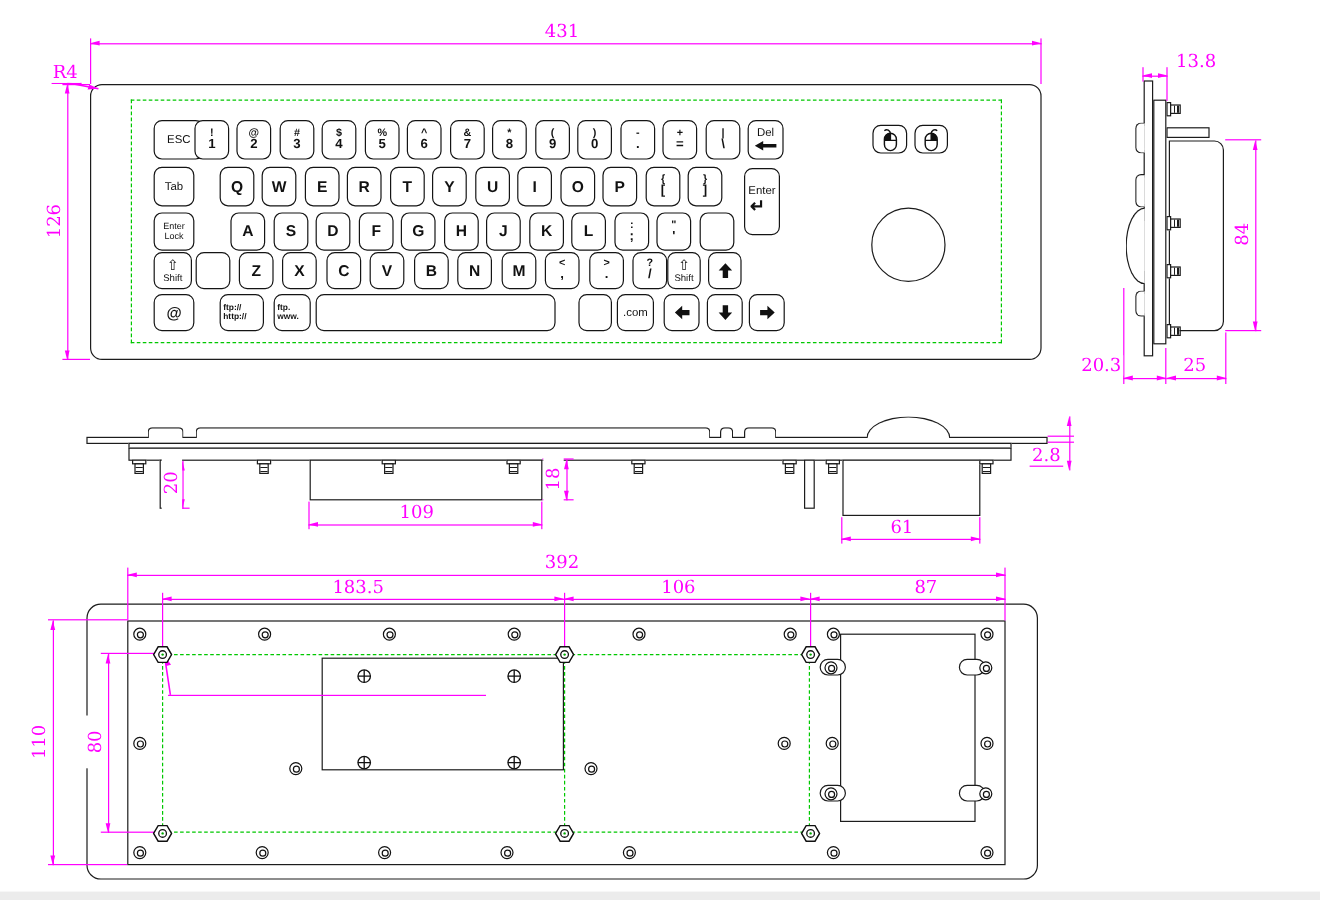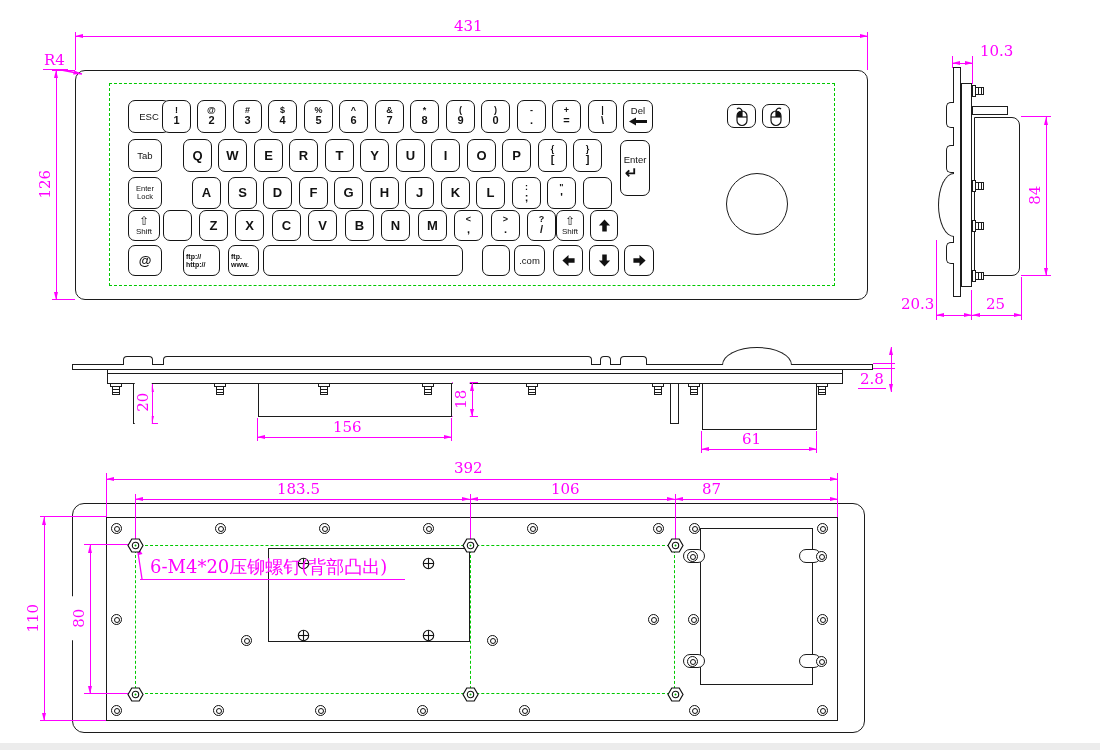--- a/index.html
+++ b/index.html
@@ -72,21 +72,20 @@
   <div class="box" style="left:972px;top:106px;width:36px;height:9px"></div>
   <div class="box" style="left:974px;top:117px;width:46px;height:159px;border-radius:0 8px 8px 0"></div>
 
   <div class="box" id="back-panel" style="left:72px;top:503px;width:793px;height:230px;border-radius:12px"></div>
   <div class="box" style="left:106px;top:517px;width:732px;height:204px"></div>
   <div class="box" style="left:268px;top:548px;width:202px;height:94px"></div>
   <div class="box" style="left:700px;top:528px;width:113px;height:157px"></div>
   <div class="gd" style="left:135px;top:545px;width:540px;height:149px"></div>
   <div class="gdv" style="left:470px;top:545px;height:149px"></div>
 
-  <span class="note" style="left:150px;top:558px">6-M4*20压铆螺钉(背部凸出)</span>
   <div class="xl" style="left:140px;top:579px;width:265px;height:1.4px"></div>
   <svg class="icon-wrap" style="left:128px;top:540px" width="30" height="42" viewBox="0 0 30 42">
     <line x1="9" y1="6" x2="14" y2="39" stroke="#ff00ff" stroke-width="1.3"></line>
     <polygon points="9,6 14.5,14 10.5,15" fill="#ff00ff"></polygon>
   </svg>
 
   <span class="dtext" style="left:42px;top:52px">R4</span>
   <div class="xl" style="left:43px;top:69px;width:25px;height:1.3px"></div>
   <svg class="icon-wrap" style="left:52px;top:62px" width="36" height="18" viewBox="0 0 36 18">
     <line x1="4" y1="7" x2="30" y2="12" stroke="#ff00ff" stroke-width="1.3"></line>
@@ -484,21 +483,21 @@
     <span class="dtext" style="left: 452px; top: 18px;">431</span>
     <div class="dl" style="left: 56px; top: 70px; width: 1.3px; height: 230px;">
       <i class="ah" style="border-width: 0px 2.5px 8px; border-bottom-color: rgb(255, 0, 255); left: -2.3px; top: 0px;"></i>
       <i class="ah" style="border-width: 8px 2.5px 0px; border-top-color: rgb(255, 0, 255); left: -2.3px; bottom: 0px;"></i>
     </div>
     <span class="dtext rot" style="left: 23px; top: 176px; width: 40px;">126</span>
     <div class="dl" style="left: 952px; top: 63px; width: 21px; height: 1.3px;">
       <i class="ah" style="border-width: 2.5px 8px 2.5px 0px; top: -2.3px; left: 0px; border-right-color: rgb(255, 0, 255);"></i>
       <i class="ah" style="border-width: 2.5px 0px 2.5px 8px; top: -2.3px; right: 0px; border-left-color: rgb(255, 0, 255);"></i>
     </div>
-    <span class="dtext" style="left: 978px; top: 43px;">10.3</span>
+    <span class="dtext" style="left: 978px; top: 43px;">13.8</span>
     <div class="dl" style="left: 1046px; top: 117px; width: 1.3px; height: 159px;">
       <i class="ah" style="border-width: 0px 2.5px 8px; border-bottom-color: rgb(255, 0, 255); left: -2.3px; top: 0px;"></i>
       <i class="ah" style="border-width: 8px 2.5px 0px; border-top-color: rgb(255, 0, 255); left: -2.3px; bottom: 0px;"></i>
     </div>
     <span class="dtext rot" style="left: 1013px; top: 187px; width: 40px;">84</span>
     <div class="dl" style="left: 936px; top: 315px; width: 36px; height: 1.3px;">
       <i class="ah" style="border-width: 2.5px 8px 2.5px 0px; top: -2.3px; left: 0px; border-right-color: rgb(255, 0, 255);"></i>
       <i class="ah" style="border-width: 2.5px 0px 2.5px 8px; top: -2.3px; right: 0px; border-left-color: rgb(255, 0, 255);"></i>
     </div>
     <span class="dtext" style="left: 899px; top: 296px;">20.3</span>
@@ -509,21 +508,21 @@
     <span class="dtext" style="left: 984px; top: 296px;">25</span>
     <div class="dl" style="left: 152px; top: 384px; width: 1.3px; height: 40px;">
       <i class="ah" style="border-width: 0px 2.5px 8px; border-bottom-color: rgb(255, 0, 255); left: -2.3px; top: 0px;"></i>
       <i class="ah" style="border-width: 8px 2.5px 0px; border-top-color: rgb(255, 0, 255); left: -2.3px; bottom: 0px;"></i>
     </div>
     <span class="dtext rot" style="left: 121px; top: 394px; width: 40px;">20</span>
     <div class="dl" style="left: 257px; top: 437px; width: 195px; height: 1.3px;">
       <i class="ah" style="border-width: 2.5px 8px 2.5px 0px; top: -2.3px; left: 0px; border-right-color: rgb(255, 0, 255);"></i>
       <i class="ah" style="border-width: 2.5px 0px 2.5px 8px; top: -2.3px; right: 0px; border-left-color: rgb(255, 0, 255);"></i>
     </div>
-    <span class="dtext" style="left: 331px; top: 419px;">156</span>
+    <span class="dtext" style="left: 331px; top: 419px;">109</span>
     <div class="dl" style="left: 472px; top: 383px; width: 1.3px; height: 34px;">
       <i class="ah" style="border-width: 0px 2.5px 8px; border-bottom-color: rgb(255, 0, 255); left: -2.3px; top: 0px;"></i>
       <i class="ah" style="border-width: 8px 2.5px 0px; border-top-color: rgb(255, 0, 255); left: -2.3px; bottom: 0px;"></i>
     </div>
     <span class="dtext rot" style="left: 439px; top: 391px; width: 40px;">18</span>
     <div class="dl" style="left: 701px; top: 449px; width: 116px; height: 1.3px;">
       <i class="ah" style="border-width: 2.5px 8px 2.5px 0px; top: -2.3px; left: 0px; border-right-color: rgb(255, 0, 255);"></i>
       <i class="ah" style="border-width: 2.5px 0px 2.5px 8px; top: -2.3px; right: 0px; border-left-color: rgb(255, 0, 255);"></i>
     </div>
     <span class="dtext" style="left: 740px; top: 431px;">61</span>
@@ -544,21 +543,21 @@
     <span class="dtext" style="left: 275px; top: 481px;">183.5</span>
     <div class="dl" style="left: 470px; top: 499px; width: 205px; height: 1.3px;">
       <i class="ah" style="border-width: 2.5px 8px 2.5px 0px; top: -2.3px; left: 0px; border-right-color: rgb(255, 0, 255);"></i>
       <i class="ah" style="border-width: 2.5px 0px 2.5px 8px; top: -2.3px; right: 0px; border-left-color: rgb(255, 0, 255);"></i>
     </div>
     <span class="dtext" style="left: 549px; top: 481px;">106</span>
     <div class="dl" style="left: 675px; top: 499px; width: 163px; height: 1.3px;">
       <i class="ah" style="border-width: 2.5px 8px 2.5px 0px; top: -2.3px; left: 0px; border-right-color: rgb(255, 0, 255);"></i>
       <i class="ah" style="border-width: 2.5px 0px 2.5px 8px; top: -2.3px; right: 0px; border-left-color: rgb(255, 0, 255);"></i>
     </div>
-    <span class="dtext" style="left: 700px; top: 481px;">87</span>
+    <span class="dtext" style="left: 760px; top: 481px;">87</span>
     <div class="dl" style="left: 44px; top: 517px; width: 1.3px; height: 204px;">
       <i class="ah" style="border-width: 0px 2.5px 8px; border-bottom-color: rgb(255, 0, 255); left: -2.3px; top: 0px;"></i>
       <i class="ah" style="border-width: 8px 2.5px 0px; border-top-color: rgb(255, 0, 255); left: -2.3px; bottom: 0px;"></i>
     </div>
     <span class="dtext rot" style="left: 11px; top: 610px; width: 40px;">110</span>
     <div class="dl" style="left: 90px; top: 545px; width: 1.3px; height: 149px;">
       <i class="ah" style="border-width: 0px 2.5px 8px; border-bottom-color: rgb(255, 0, 255); left: -2.3px; top: 0px;"></i>
       <i class="ah" style="border-width: 8px 2.5px 0px; border-top-color: rgb(255, 0, 255); left: -2.3px; bottom: 0px;"></i>
     </div>
     <span class="dtext rot" style="left: 57px; top: 610px; width: 40px;">80</span>

